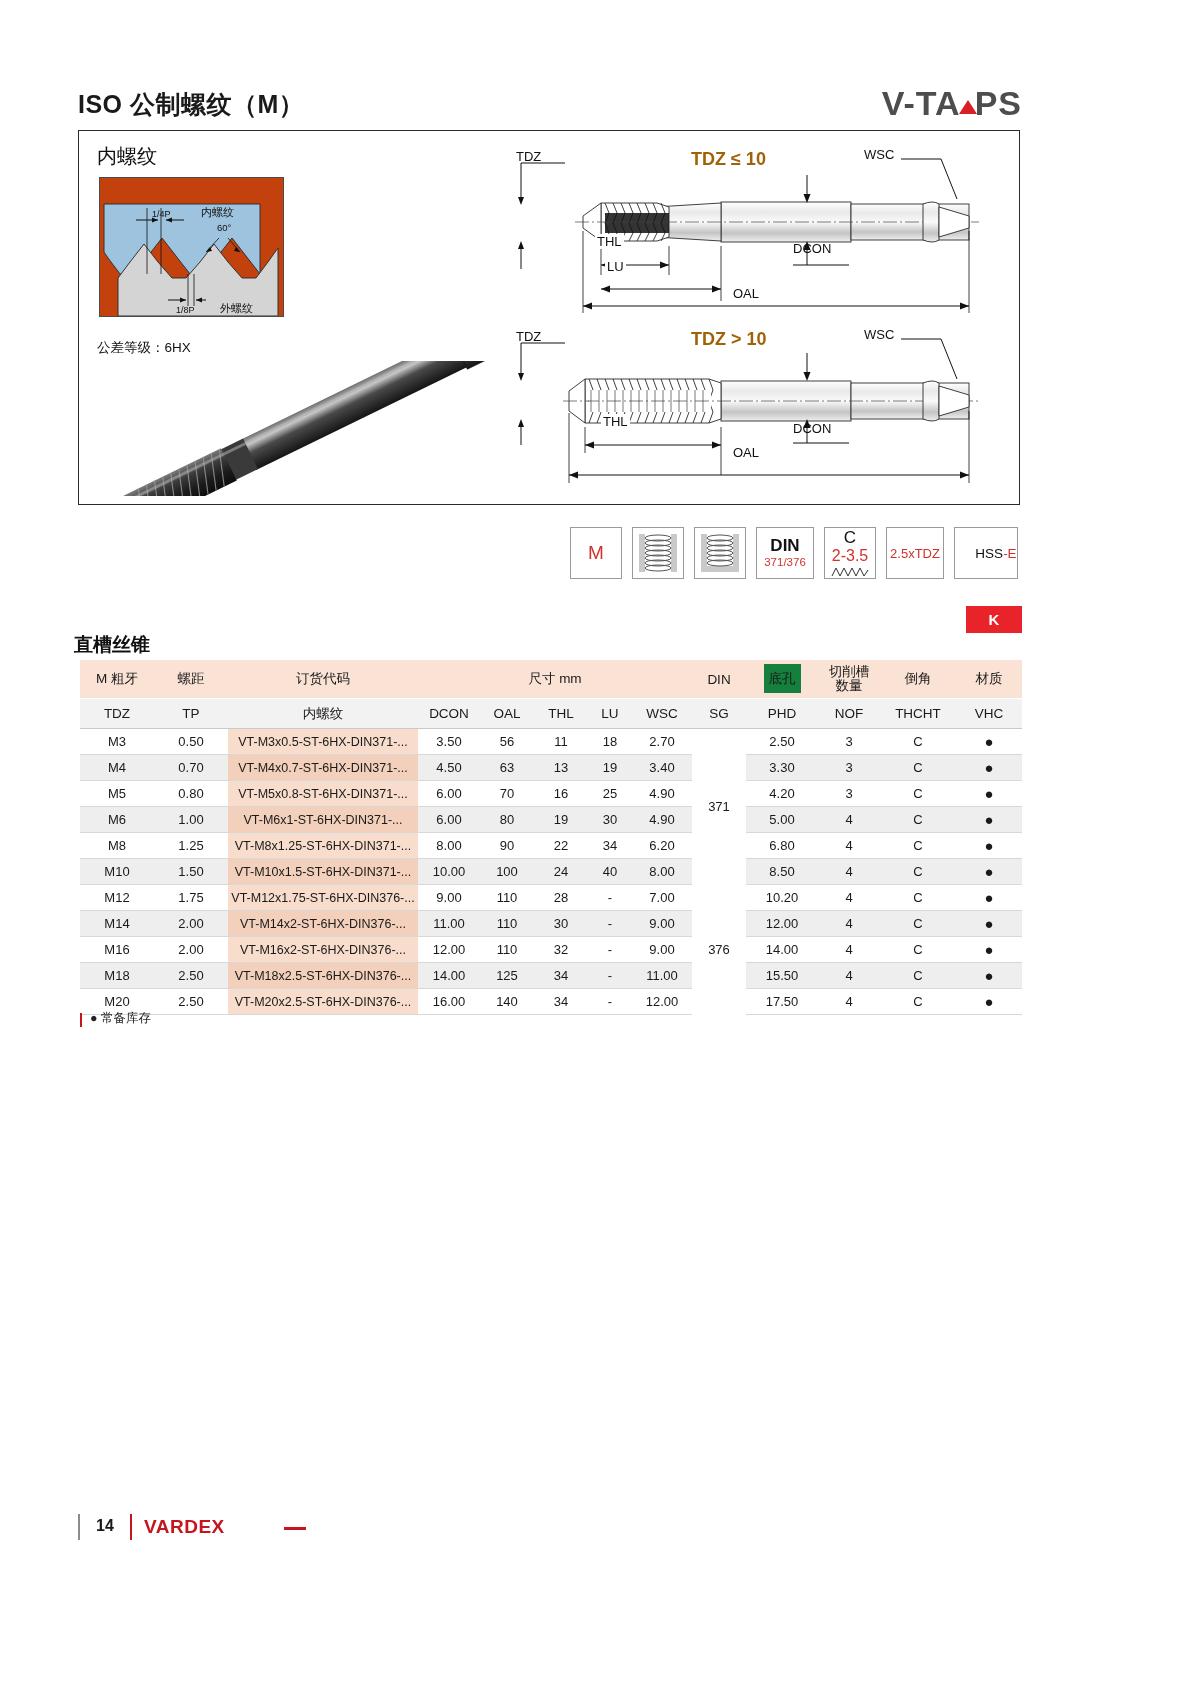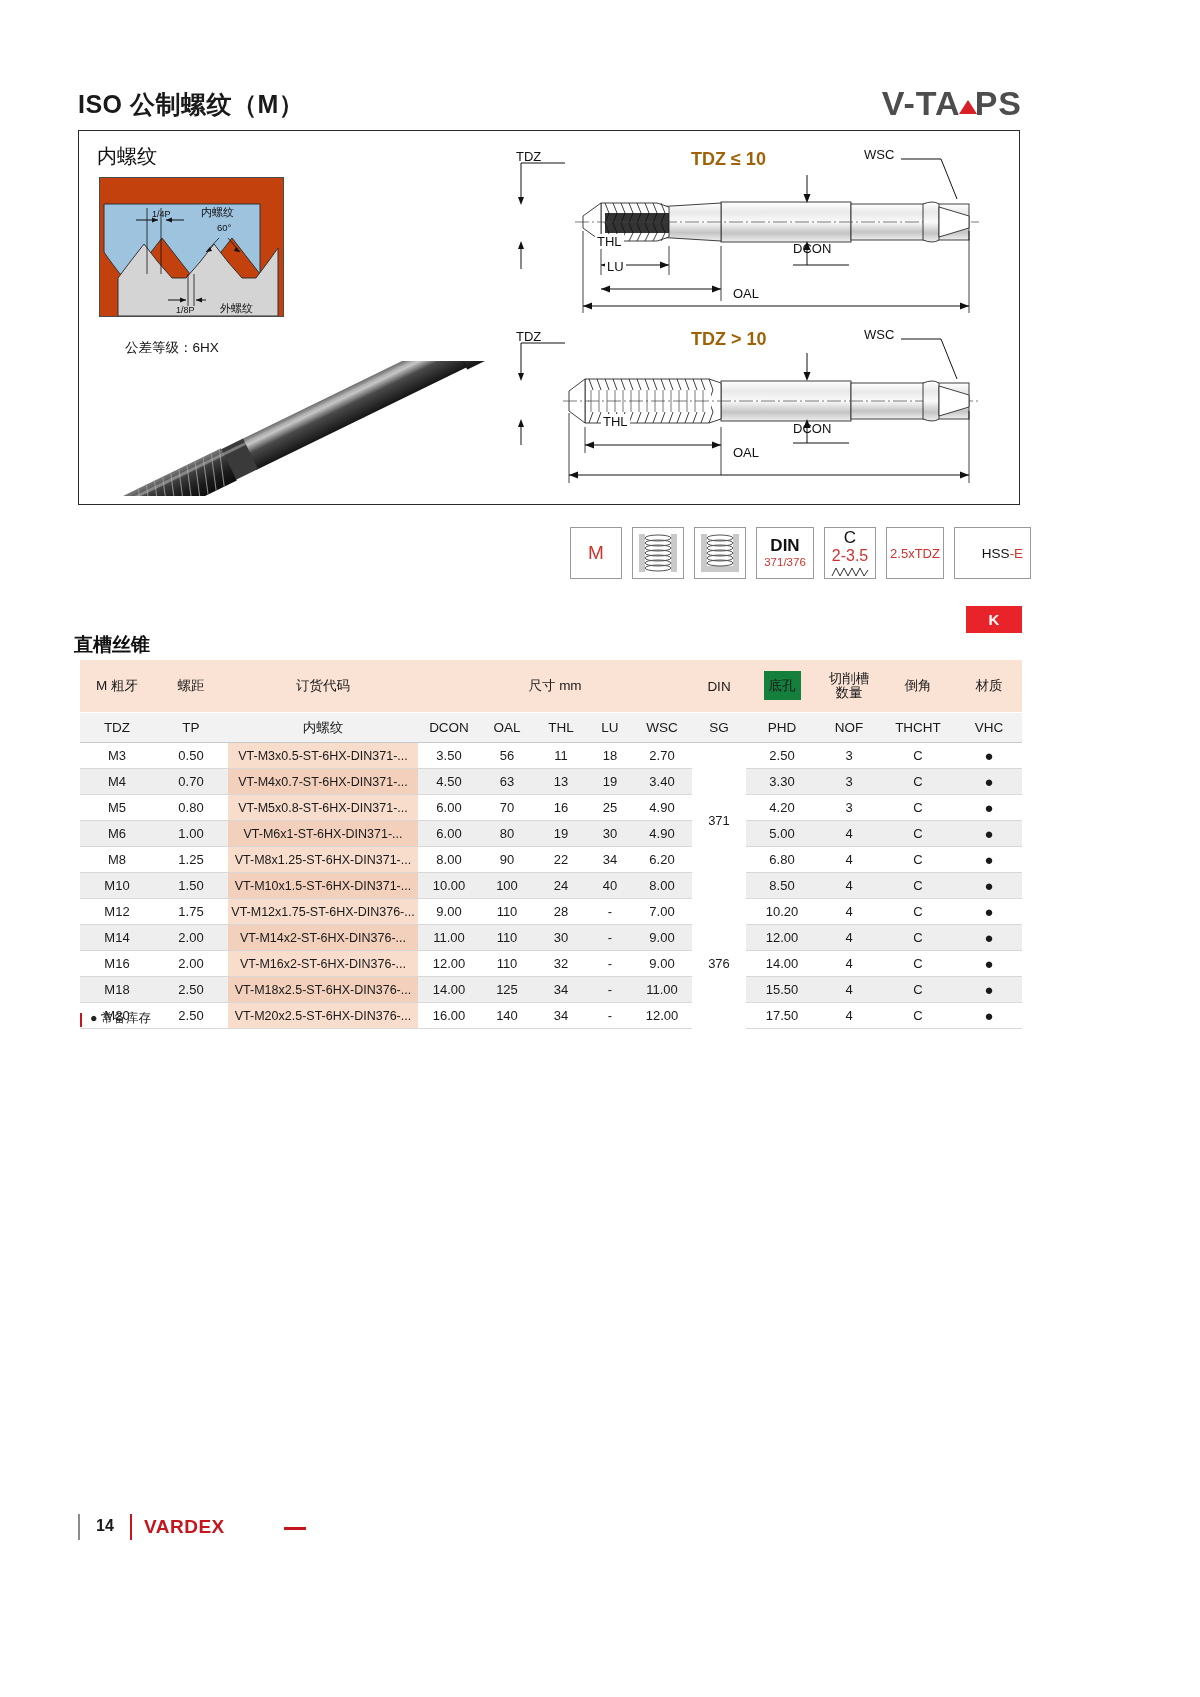--- a/index.html
+++ b/index.html
@@ -38,39 +38,39 @@
   }
   .frame-title{
     position:absolute;left:18px;top:12px;font-size:20px;font-weight:normal;color:#111;
   }
 
   
   .profile{
     position:absolute;left:20px;top:46px;width:185px;height:140px;
     border:1px solid #4a4a4a;background:#c2410c;box-sizing:border-box;overflow:hidden;
   }
-  .tol{position:absolute;left:18px;top:208px;font-size:13.5px;color:#111;white-space:nowrap;margin-left:28px;}
+  .tol{position:absolute;left:18px;top:208px;font-size:13.5px;color:#111;white-space:nowrap;}
 
   
   .tapphoto{position:absolute;left:14px;top:230px;width:430px;height:135px;}
 
   
   .draw{position:absolute;}
   .dlabel{position:absolute;font-size:13px;color:#111;font-family:"Liberation Sans",sans-serif;white-space:nowrap;}
   .dtitle{position:absolute;font-size:18px;font-weight:bold;color:#a16207;white-space:nowrap;}
 
   
   .icons{position:absolute;left:570px;top:527px;height:52px;display:flex;gap:10px;}
   .ibox{
     width:52px;height:52px;border:1px solid #9a9a9a;background:#fff;
     box-sizing:border-box;position:relative;
     display:flex;align-items:center;justify-content:center;
     font-size:13px;color:#222;
   }
-  .ibox.w64{width:77px;padding-left:20px;}
+  .ibox.w64{width:64px;padding-left:20px;}
   .ibox.w58{width:58px;}
   .ibox.m{color:#d0332e;font-size:19px;}
   .din-top{font-size:17px;font-weight:bold;color:#111;line-height:1;}
   .din-bot{font-size:11.5px;color:#d0332e;line-height:1.1;margin-top:2px;}
   .c-top{font-size:17px;color:#111;line-height:1;}
   .c-bot{font-size:16px;color:#d0332e;line-height:1.1;margin-top:1px;}
   .tdzx{font-size:13px;color:#d0332e;}
   .hss{font-size:13.5px;color:#111;}
 
   .kbox{
@@ -82,21 +82,21 @@
   
   .tbl-title{position:absolute;left:74px;top:632px;font-size:19px;font-weight:bold;color:#111;}
   table.main{
     position:absolute;left:80px;top:660px;width:942px;
     border-collapse:collapse;
     font-size:13px;color:#1a1a1a;
   }
   table.main th,table.main td{
     text-align:center;vertical-align:middle;padding:0;font-weight:normal;
   }
-  tr.h1 td{background:#fae3d5;height:52px;font-size:13.5px;border-bottom:1px solid #fff;text-align:center;}
+  tr.h1 td{background:#fae3d5;height:38px;font-size:13.5px;border-bottom:1px solid #fff;text-align:center;}
   tr.h2 td{background:#f2f2f2;height:29px;font-size:13.5px;border-bottom:1px solid #c9c9c9;}
   .hilite{background:#15803d;padding:7px 5px;}
   tr.d{height:26px;}
   tr.d.alt td{background:#eeeeee;}
   tr.d td{border-bottom:1px solid #d8d8d8;}
   td.code{background:#f8ddcc;text-align:left;padding-left:10px;font-size:12.5px;white-space:nowrap;}
   tr.d.alt td.code{background:#f2d0bc;}
   td.sg{background:#fff !important;border-bottom:none !important;}
   .two{line-height:1.05;}
   .dot{font-size:15px;line-height:1;}

